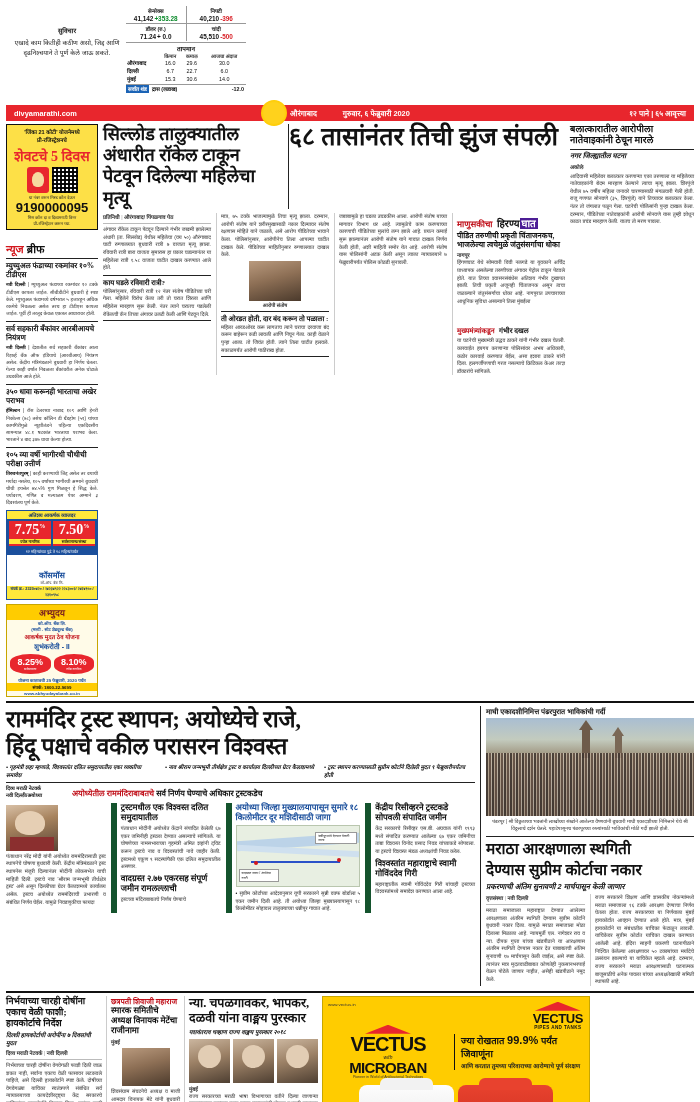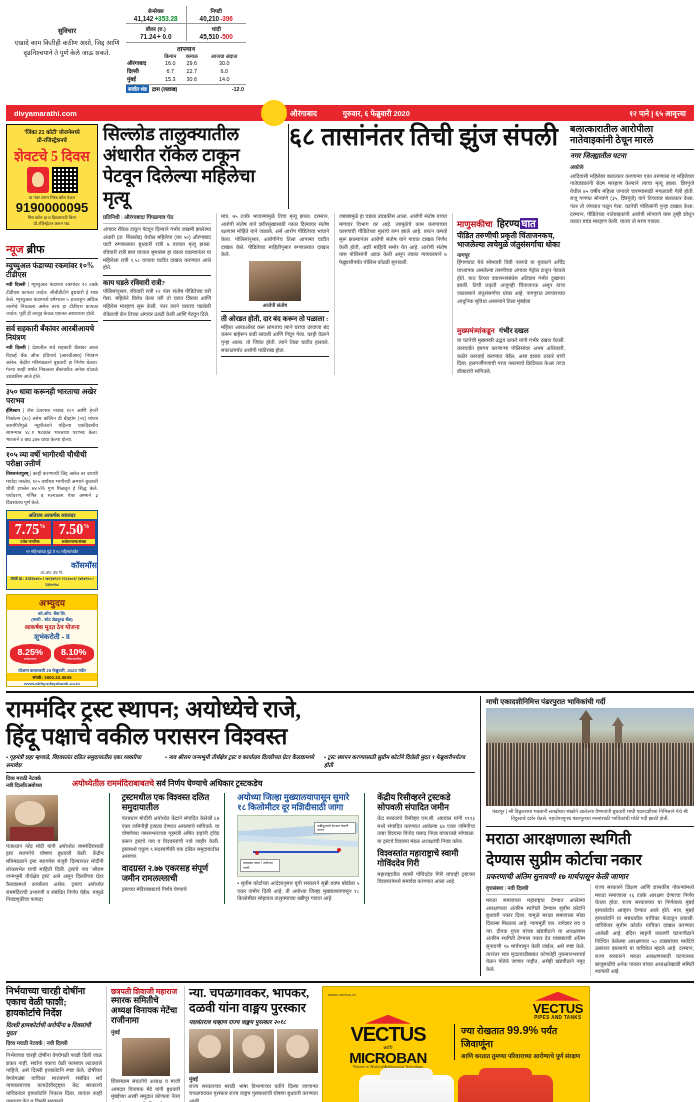--- a/index.html
+++ b/index.html
@@ -136,21 +136,21 @@
   .pand-photo .temple2 { position:absolute; left:62%; top:16%; width:7px; height:24px; background:#7a6856; }
   .pand-photo .temple2:before{content:"";position:absolute;left:-3px;top:-7px;border-left:6px solid transparent;border-right:6px solid transparent;border-bottom:9px solid #7a6856;}
   .pand-cap { font-size:4.9px; line-height:1.45; text-align:center; margin-top:2px; color:#333;}
 
   .mar-hd { font-family:"Liberation Serif",serif; font-size:15.5px; font-weight:bold; line-height:1.16; margin-top:3px;}
   .mar-sub { font-size:7.4px; font-weight:bold; font-style:italic; margin-top:2px;}
 
   
   .info-row { display:flex; gap:5px; margin-top:4px; }
   .ic { flex:1; }
-  .ic.b { border-left:1px solid #14532d; padding-left:12px; }
+  .ic.b { border-left:6px solid #14532d; padding-left:4px; }
   .ic-hd { font-family:"Liberation Serif",serif; font-size:8.4px; font-weight:bold; line-height:1.2; margin-bottom:2px;}
   .modi-photo { width:52px; height:46px; background:linear-gradient(165deg,#d8c0a6 0%,#a8845f 40%,#584435 100%); position:relative; margin:2px 0;}
   .modi-photo:after { content:""; position:absolute; left:9px; top:6px; width:30px; height:24px; background:#e6cfb4; border-radius:50% 50% 45% 45%;}
   .modi-photo:before { content:""; position:absolute; left:4px; bottom:0; width:44px; height:14px; background:#8b2f2f;}
   .map-box { height:62px; background:#e8efe2; border:1px solid #b9c6ae; position:relative; overflow:hidden; margin-top:2px;}
   .map-box .river { position:absolute; left:0; top:18%; width:100%; height:10px; background:#bcd3e8; transform:rotate(-4deg); }
   .map-box .river2 { position:absolute; left:0; top:36%; width:100%; height:6px; background:#cfe0ef; transform:rotate(3deg); }
   .map-box .route { position:absolute; left:12%; top:58%; width:72%; height:2px; background:#2a51c8; }
   .map-box .pin { position:absolute; width:4px; height:4px; border-radius:50%; background:#d3171d; }
   .map-lbl { position:absolute; background:#fff; border:1px solid #999; font-size:3.4px; padding:1px 2px; line-height:1.25; color:#222;}
@@ -194,21 +194,21 @@
 
   
   .bank1 { border:1px solid #1b4f9c; background:#fff; margin-top:4px; }
   .bank1 .hd { background:#ffe93b; color:#0b2d6b; font-size:5px; font-weight:bold; text-align:center; padding:1px;}
   .bank1 .rates { display:flex; background:#1b4f9c; padding:2px; gap:2px;}
   .bank1 .rate { flex:1; background:#e8262d; color:#fff; text-align:center; padding:2px 0;}
   .bank1 .rate .n { font-size:14px; font-weight:bold; font-family:"Liberation Serif",serif; line-height:1;}
   .bank1 .rate .n sup { font-size:6px; }
   .bank1 .rate .s { font-size:4px; background:#ffe93b; color:#111; font-weight:bold; margin-top:2px;}
   .bank1 .note { background:#1b4f9c; color:#fff; font-size:4px; text-align:center; padding:1px;}
-  .bank1 .nm { text-align:right; font-size:8px; font-weight:bold; color:#1b4f9c; padding:4px 0 0;}
+  .bank1 .nm { text-align:center; font-size:8px; font-weight:bold; color:#1b4f9c; padding:14px 0 0;}
   .bank1 .nm2 { text-align:center; font-size:3.6px; color:#333; padding-bottom:1px;}
   .bank1 .ph { background:#ffe93b; color:#0b2d6b; font-size:3.8px; text-align:center; font-weight:bold; padding:1px; line-height:1.4;}
 
   .bank2 { border:1px solid #c8a600; background:#fffbe8; margin-top:4px; }
   .bank2 .hd { background:#ffcc00; text-align:center; font-size:9px; font-weight:bold; color:#7a1f1f; padding:1px;}
   .bank2 .nm { text-align:center; font-size:4.4px; font-weight:bold; color:#1b4f9c;}
   .bank2 .sc { text-align:center; font-size:6px; font-weight:bold; color:#c0101a; padding:1px;}
   .bank2 .sc2 { text-align:center; font-size:7px; font-weight:bold; color:#1b4f9c;}
   .bank2 .rr { display:flex; gap:3px; padding:3px; justify-content:center;}
   .bank2 .rr .b { background:#e8262d; color:#fff; border-radius:50%/40%; width:44px; text-align:center; padding:3px 0;}
@@ -508,21 +508,21 @@
       <div class="pand-hd">माघी एकादशीनिमित्त पंढरपुरात भाविकांची गर्दी</div>
       <div class="pand-photo">
         <div class="temple"></div>
         <div class="temple2"></div>
         <div class="crowd"></div>
       </div>
       <div class="pand-cap">पंढरपूर | श्री विठ्ठलाच्या भक्तांनी लाखोंच्या संख्येने आलेल्या वैष्णवांनी बुधवारी माघी एकादशीच्या निमित्ताने येथे श्री विठ्ठलाचे दर्शन घेतले. पहाटेपासूनच पंढरपूरच्या रस्त्यांसाठी भाविकांची मोठी गर्दी झाली होती.</div>
       <div class="rule" style="margin:4px 0 3px;"></div>
       <div class="mar-hd">मराठा आरक्षणाला स्थगिती</div>
       <div class="mar-hd">देण्यास सुप्रीम कोर्टाचा नकार</div>
-      <div class="mar-sub">प्रकरणाची अंतिम सुनावणी १७ मार्चपासून केली जाणार</div>
+      <div class="mar-sub">प्रकरणाची अंतिम सुनावणी 2 मार्चपासून केली जाणार</div>
       <div style="display:flex;gap:5px;margin-top:3px;">
         <div style="flex:1;">
           <div class="byline"><span>वृत्तसंस्था</span> <span class="sep">|</span> <span>नवी दिल्ली</span></div>
           <div class="rule-thin" style="margin:2px 0;"></div>
           <div class="body-txt">मराठा समाजाला महाराष्ट्रात देण्यात आलेल्या आरक्षणाला अंतरिम स्थगिती देण्यास सुप्रीम कोर्टाने बुधवारी नकार दिला. यामुळे मराठा समाजाला मोठा दिलासा मिळाला आहे.
 
 न्यायमूर्ती एल. नागेश्वर राव व न्या. दीपक गुप्ता यांच्या खंडपीठाने या आरक्षणास अंतरिम स्थगिती देण्यास नकार देत याबाबतची अंतिम सुनावणी १७ मार्चपासून केली जाईल, असे स्पष्ट केले. त्यानंतर मात्र मुदतवाढीबाबत कोणतेही नुकसानभरपाई येऊन पोटेले जाणार नाहीत, असेही खंडपीठाने नमूद केले.</div>
         </div>
         <div style="flex:1;border-left:1px solid #ccc;padding-left:4px;">
           <div class="body-txt">राज्य सरकारने शिक्षण आणि शासकीय नोकऱ्यांमध्ये मराठा समाजाला १६ टक्के आरक्षण देण्याचा निर्णय घेतला होता. राज्य सरकारच्या या निर्णयाला मुंबई हायकोर्टात आव्हान देण्यात आले होते. मात्र, मुंबई हायकोर्टाने या संबंधातील याचिका फेटाळून लावली. याचिकेवर सुप्रीम कोर्टात याचिका दाखल करण्यात आलेली आहे. इंदिरा साहनी प्रकरणी घटनापीठाने निश्चित केलेल्या आरक्षणावर ५० टक्क्यांच्या मर्यादेचे उल्लंघन झाल्याचे या याचिकेत म्हटले आहे. दरम्यान, राज्य सरकारने मराठा आरक्षणासाठी घटनात्मक बाजूसाठीचे अनेक पावला यांच्या अध्यक्षतेखाली समिती स्थापली आहे.</div>

